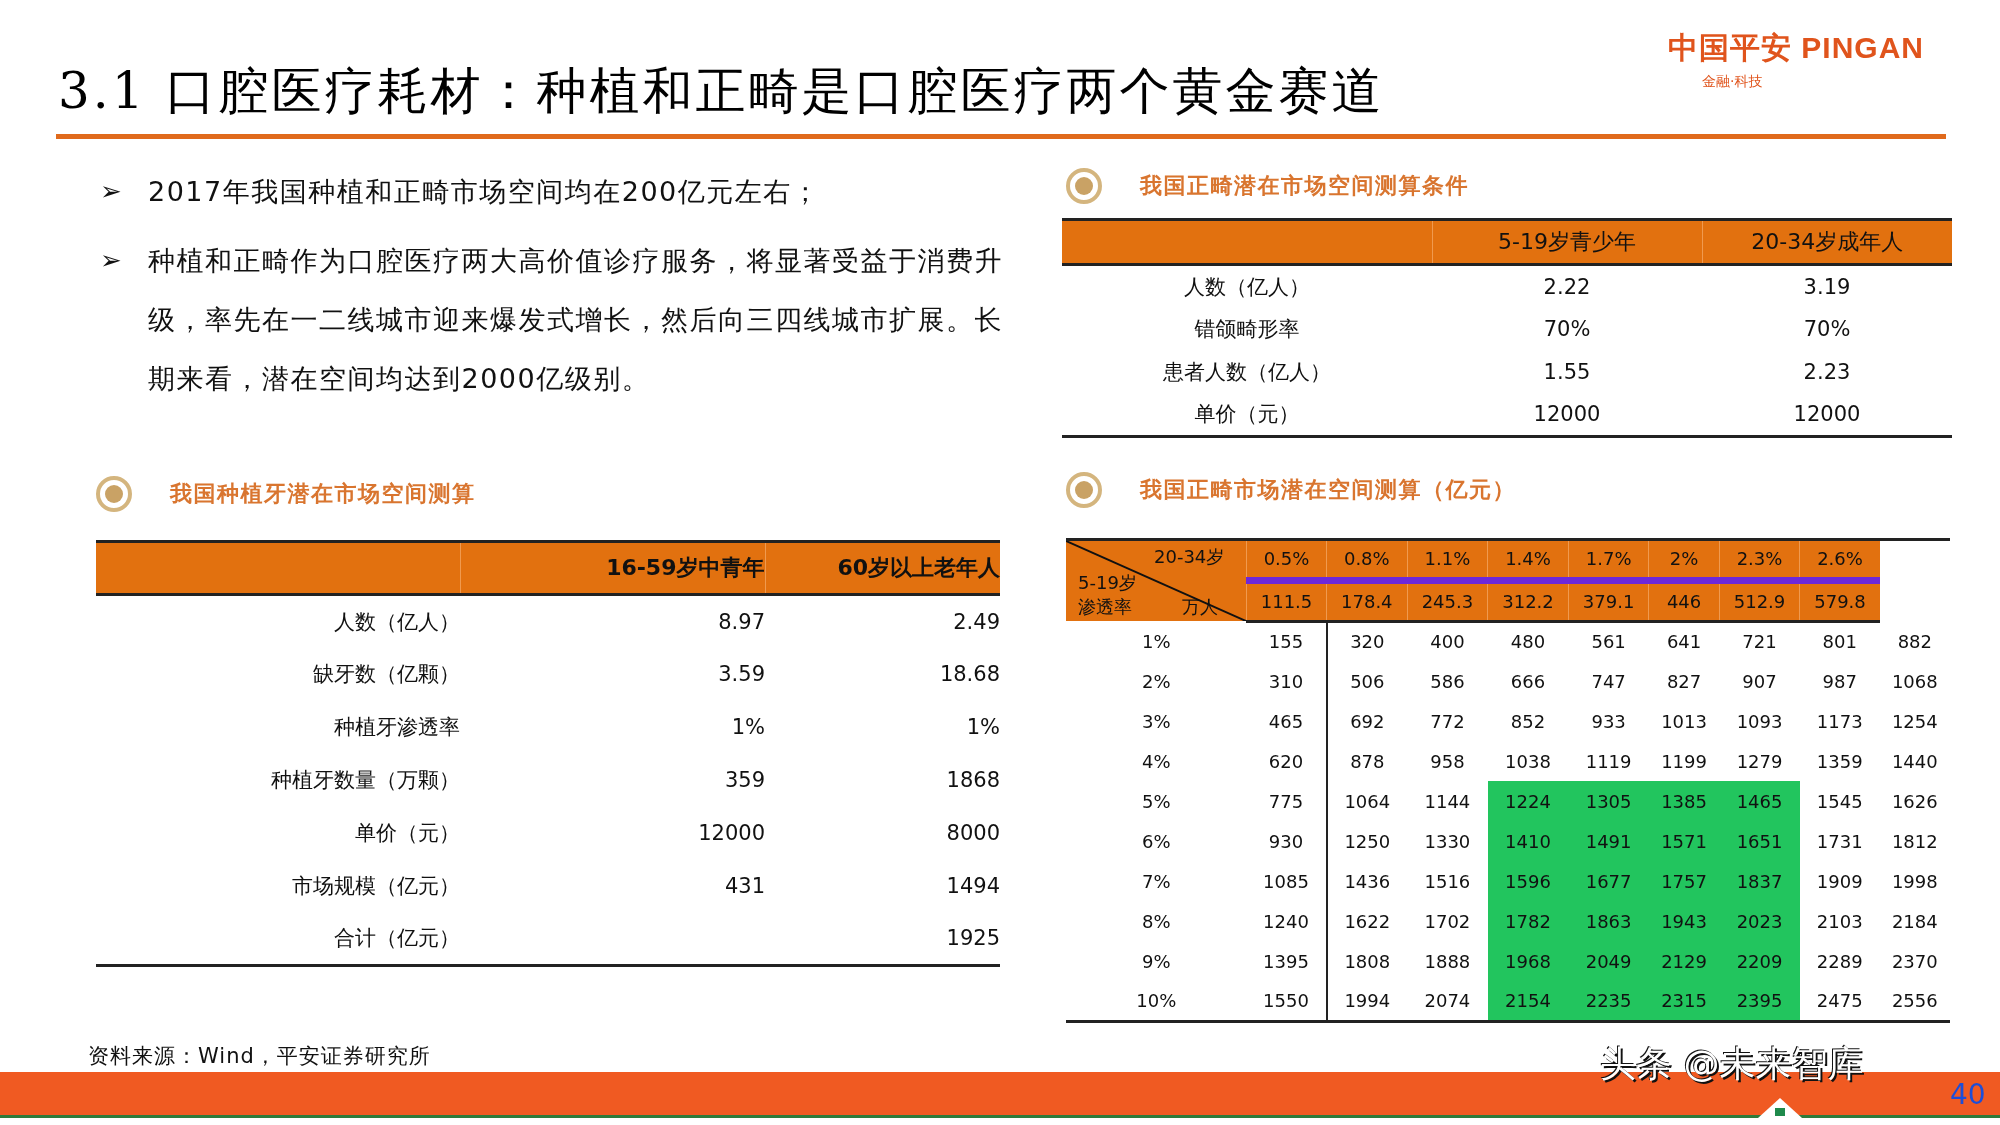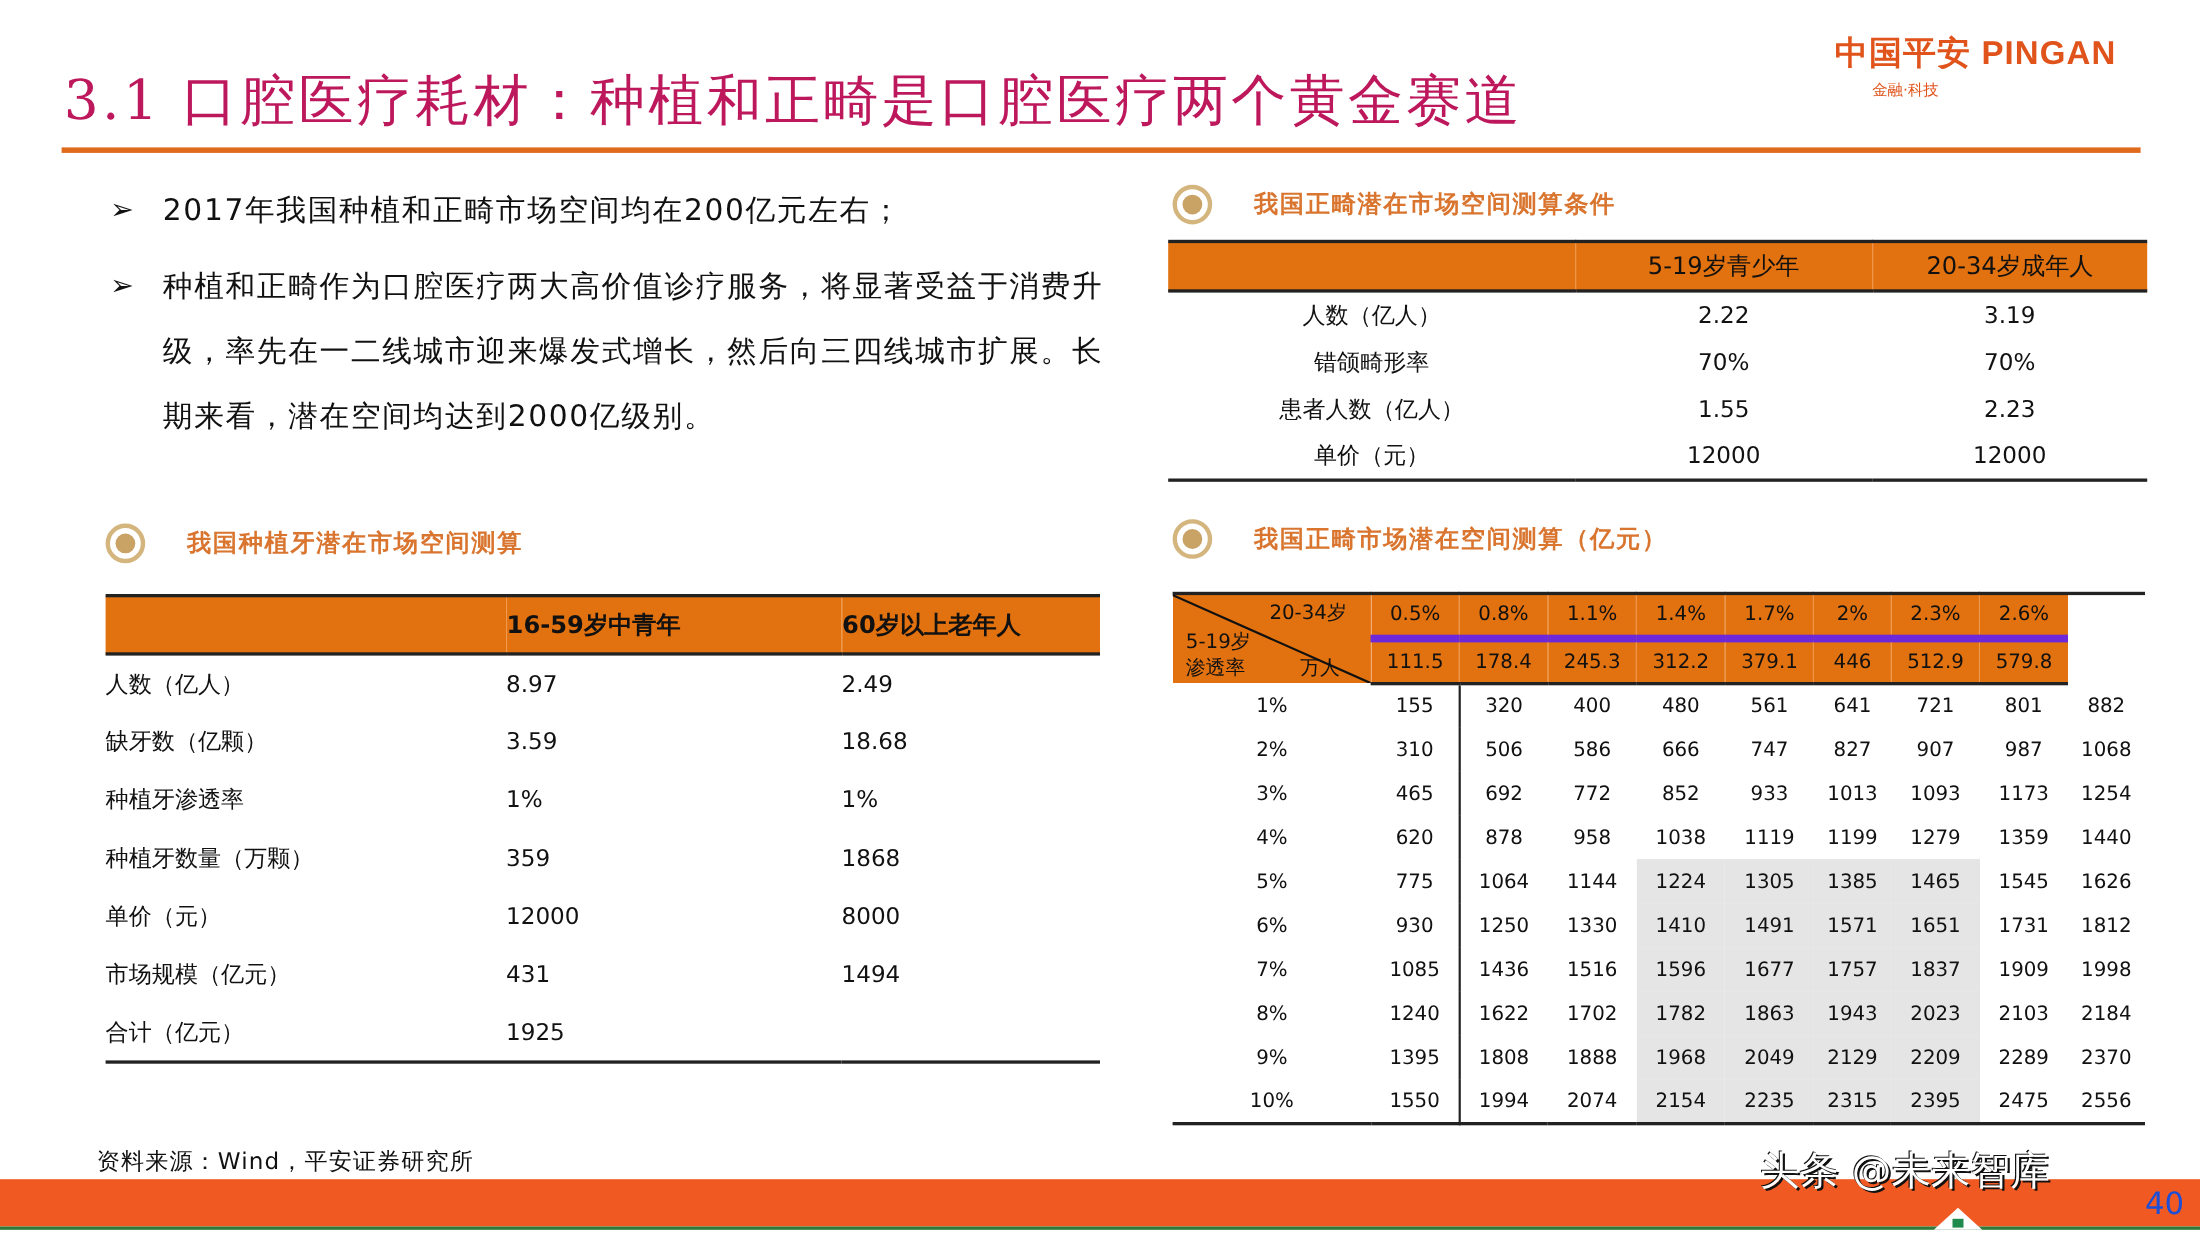--- a/index.html
+++ b/index.html
@@ -1,19 +1,19 @@
 <!DOCTYPE html>
 <html><head>
 <meta charset="utf-8">
 <style>
   * { box-sizing: border-box; margin: 0; padding: 0; }
   html, body { width: 2000px; height: 1125px; background: #ffffff; overflow: hidden; }
   body { position: relative; font-family: "DejaVu Sans", "Liberation Sans", sans-serif; color: #111; }
 
-  .title { position: absolute; left: 58px; top: 58px; font-size: 50px; color: #be185d; letter-spacing: 3px; font-family: "DejaVu Serif", serif; white-space: nowrap; }
+  .title { position: absolute; left: 58px; top: 58px; font-size: 50px; color: #000000; letter-spacing: 3px; font-family: "DejaVu Serif", serif; white-space: nowrap; }
   .title-rule { position: absolute; left: 56px; top: 134px; width: 1890px; height: 5px; background: #e06a1c; }
 
   .logo { position: absolute; left: 1668px; top: 28px; color: #e0541c; }
   .logo-main { font-size: 30px; font-weight: bold; letter-spacing: 1px; white-space: nowrap; font-family: "Liberation Sans", sans-serif; }
   .logo-sub { font-size: 14px; margin-left: 34px; margin-top: 4px; color: #e0541c; }
 
   .bullets { position: absolute; left: 100px; top: 162px; width: 910px; }
   .bullet { display: flex; font-size: 27px; line-height: 59px; margin-bottom: 10px; }
   .bullet-mark { width: 48px; flex: none; font-size: 26px; }
   .bullet-text { flex: 1; letter-spacing: 1.5px; }
@@ -23,40 +23,40 @@
   .target-icon::after { content: ""; width: 18px; height: 18px; border-radius: 50%; background: #c9a265; }
   .section-label { font-size: 22px; color: #d9752f; font-weight: bold; letter-spacing: 1.5px; font-family: "DejaVu Serif", serif; }
 
   table { border-collapse: collapse; position: absolute; }
   .orange-head { background: #e2710f; }
 
   
   #implant { left: 96px; top: 540px; width: 904px; border-top: 3px solid #222; border-bottom: 3px solid #222; }
   #implant th { height: 53px; font-size: 22px; font-weight: bold; border-bottom: 3px solid #222; }
   #implant td { height: 53px; font-size: 21px; text-align: center; }
-  #implant th, #implant td { text-align: left; }
+  #implant th, #implant td { text-align: right; }
   #implant .c0 { width: 364px; }
   #implant .c1 { width: 305px; }
 
   
   #ortho-cond { left: 1062px; top: 218px; width: 890px; border-top: 3px solid #222; border-bottom: 3px solid #222; }
   #ortho-cond th { height: 45px; font-size: 22px; font-weight: normal; border-bottom: 3px solid #222; }
   #ortho-cond td { height: 43px; font-size: 21px; text-align: center; }
   #ortho-cond .c0 { width: 370px; }
   #ortho-cond .c1 { width: 270px; }
 
   
   #matrix { left: 1066px; top: 538px; width: 884px; border-top: 3px solid #222; border-bottom: 3px solid #222; }
   #matrix th { font-size: 18px; font-weight: normal; height: 39px; text-align: center; }
   #matrix thead tr:first-child th.pct { border-bottom: 7px solid #6d28d9; }
   #matrix thead tr:last-child th { border-bottom: 3px solid #222; }
   #matrix td { height: 40px; font-size: 18px; text-align: center; }
   #matrix td.rate { width: 100px; }
   #matrix td.people { width: 80px; border-right: 2px solid #222; }
-  #matrix td.hl { background: #e5e5e5; }
+  #matrix td.hl { background: #22c55e; }
   #matrix th.corner { position: relative; width: 180px; padding: 0; }
   .corner-box { position: relative; width: 180px; height: 80px; }
   .corner-box svg { position: absolute; left: 0; top: 0; }
   .corner-a { position: absolute; left: 88px; top: 4px; font-size: 18px; }
   .corner-b { position: absolute; left: 12px; top: 30px; font-size: 18px; }
   .corner-c { position: absolute; left: 12px; top: 54px; font-size: 18px; }
   .corner-d { position: absolute; left: 116px; top: 54px; font-size: 18px; }
   .vdiv { border-left: 1px solid #f09a4f; }
 
   .source { position: absolute; left: 88px; top: 1042px; font-size: 21px; letter-spacing: 1px; }

